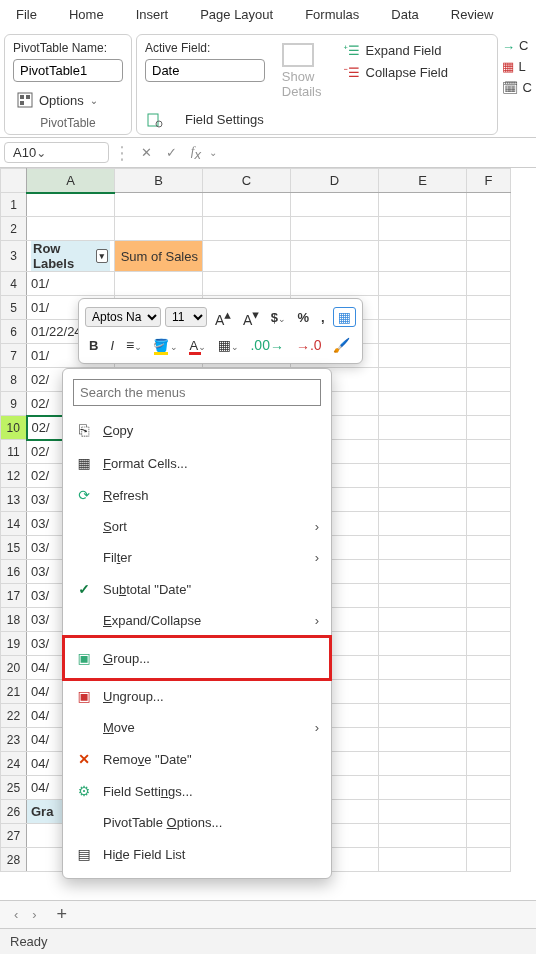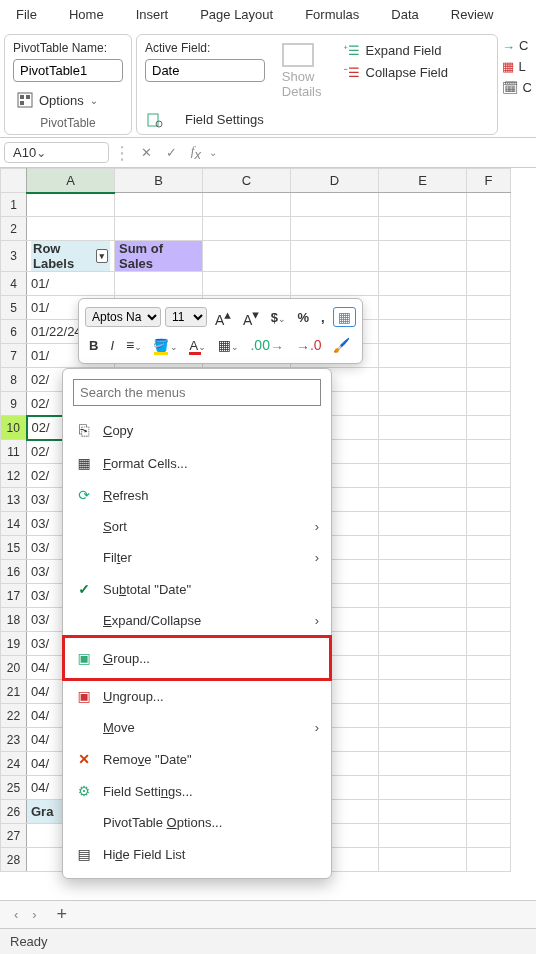--- a/index.html
+++ b/index.html
@@ -39,21 +39,21 @@
 table.grid { border-collapse:collapse; }
 table.grid th, table.grid td { border:1px solid #d8d8d8; height:24px; font-size:13px; }
 table.grid th.colh { background:#f3f3f3; width:88px; font-weight:normal; text-align:center; border-bottom:1px solid #aaa; }
 table.grid th.colh.sel { background:#d8e6d8; border-bottom:2px solid #107c41; }
 table.grid th.rowh { background:#f3f3f3; width:26px; font-weight:normal; text-align:center; font-size:12px; border-right:1px solid #aaa; }
 table.grid th.rowh.sel { background:#bef264; border-right:2px solid #107c41; }
 table.grid td { padding:0 4px; }
 table.grid td.selcell { outline:2px solid #107c41; outline-offset:-1px; }
 .pvt-header { background:#dbeef4; font-weight:bold; display:flex; align-items:center; justify-content:space-between; height:100%; padding:0 2px; }
 .pvt-header .dd { width:14px; height:14px; border:1px solid #666; border-radius:2px; display:flex; align-items:center; justify-content:center; font-size:9px; background:#fff; }
-.pvt-sum { background:#c4b5fd; font-weight:bold; text-align:left; }
+.pvt-sum { background:#fdba74; font-weight:normal; text-align:right; }
 .pvt-total { background:#dbeef4; font-weight:bold; }
 td.date { text-align:left; }
 td.num { text-align:right; }
 
 
 .mini-tb { position:absolute; left:78px; top:298px; background:#fff; border:1px solid #bbb; border-radius:6px; box-shadow:0 4px 12px rgba(0,0,0,.2); padding:4px 6px; z-index:20; }
 .mini-tb .row { display:flex; align-items:center; gap:4px; height:28px; }
 .mini-tb select { border:1px solid #bbb; border-radius:3px; font-size:12px; padding:1px 2px; }
 .mini-tb .a-up { font-size:14px; } .mini-tb .a-dn { font-size:12px; }
 .mini-tb .btn { padding:0 4px; cursor:pointer; font-size:14px; }

